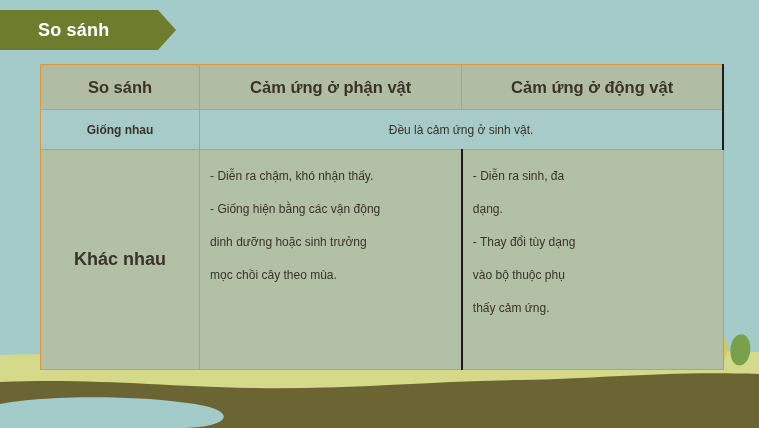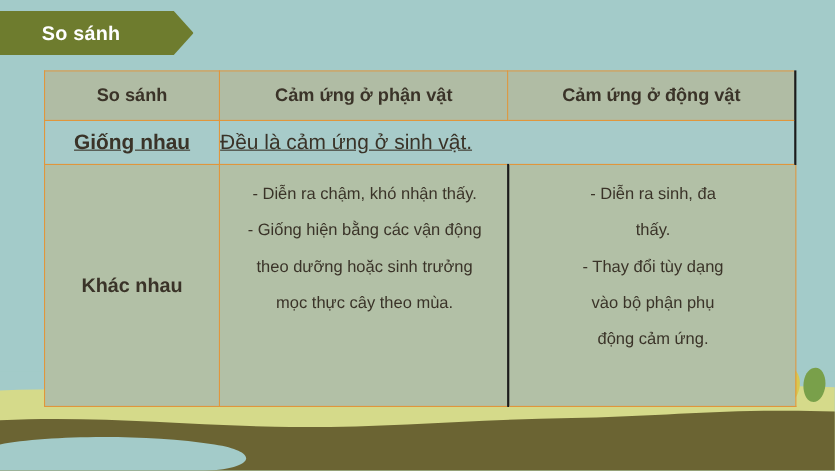--- a/index.html
+++ b/index.html
@@ -83,48 +83,47 @@
     text-align: center;
     font-size: 16.5px;
     font-weight: bold;
     white-space: nowrap;
   }
 
   
   tr.same td {
     background: #a7cbc9;
     height: 39px;
-    font-size: 19px;
-    text-decoration: underline;
+    font-size: 12px;
   }
   tr.same td.lbl {
     text-align: center;
     font-weight: bold;
     background: #a7cbc9;
   }
   tr.same td.val {
+    text-align: center;
   }
 
   
   tr.diff td {
     background: #b2c0a6;
     height: 209px;
     vertical-align: top;
   }
   tr.diff td.lbl {
     text-align: center;
     vertical-align: middle;
     font-weight: bold;
     font-size: 18px;
   }
   tr.diff td.body {
-    font-size: 15px;
+    font-size: 12px;
     line-height: 33px;
     padding: 10px 8px 0 10px;
-    text-align: center;
   }
   tr.diff td.body p {
     margin: 0;
   }
   
   tr.diff td.plant { border-right: 2px solid #1c1c1c; }
   tr.head td.last, tr.same td.last { border-right: 2px solid #1c1c1c; margin-top: 28px; }
 </style>
 </head>
 <body>
@@ -163,26 +162,26 @@
       <tr class="same">
         <td class="lbl">Giống nhau</td>
         <td class="val last" colspan="2">Đều là cảm ứng ở sinh vật.</td>
       </tr>
 
       <tr class="diff">
         <td class="lbl">Khác nhau</td>
         <td class="body plant">
           <p>- Diễn ra chậm, khó nhận thấy.</p>
           <p>- Giống hiện bằng các vận động</p>
-          <p>theo dưỡng hoặc sinh trưởng</p>
-          <p>mọc thực cây theo mùa.</p>
+          <p>dinh dưỡng hoặc sinh trưởng</p>
+          <p>mọc chồi cây theo mùa.</p>
         </td>
         <td class="body animal">
           <p>- Diễn ra sinh, đa</p>
-          <p>thấy.</p>
+          <p>dạng.</p>
           <p>- Thay đổi tùy dạng</p>
-          <p>vào bộ phận phụ</p>
-          <p>động cảm ứng.</p>
+          <p>vào bộ thuộc phụ</p>
+          <p>thấy cảm ứng.</p>
         </td>
       </tr>
     </tbody>
   </table>
 </div>
 
 </body></html>

